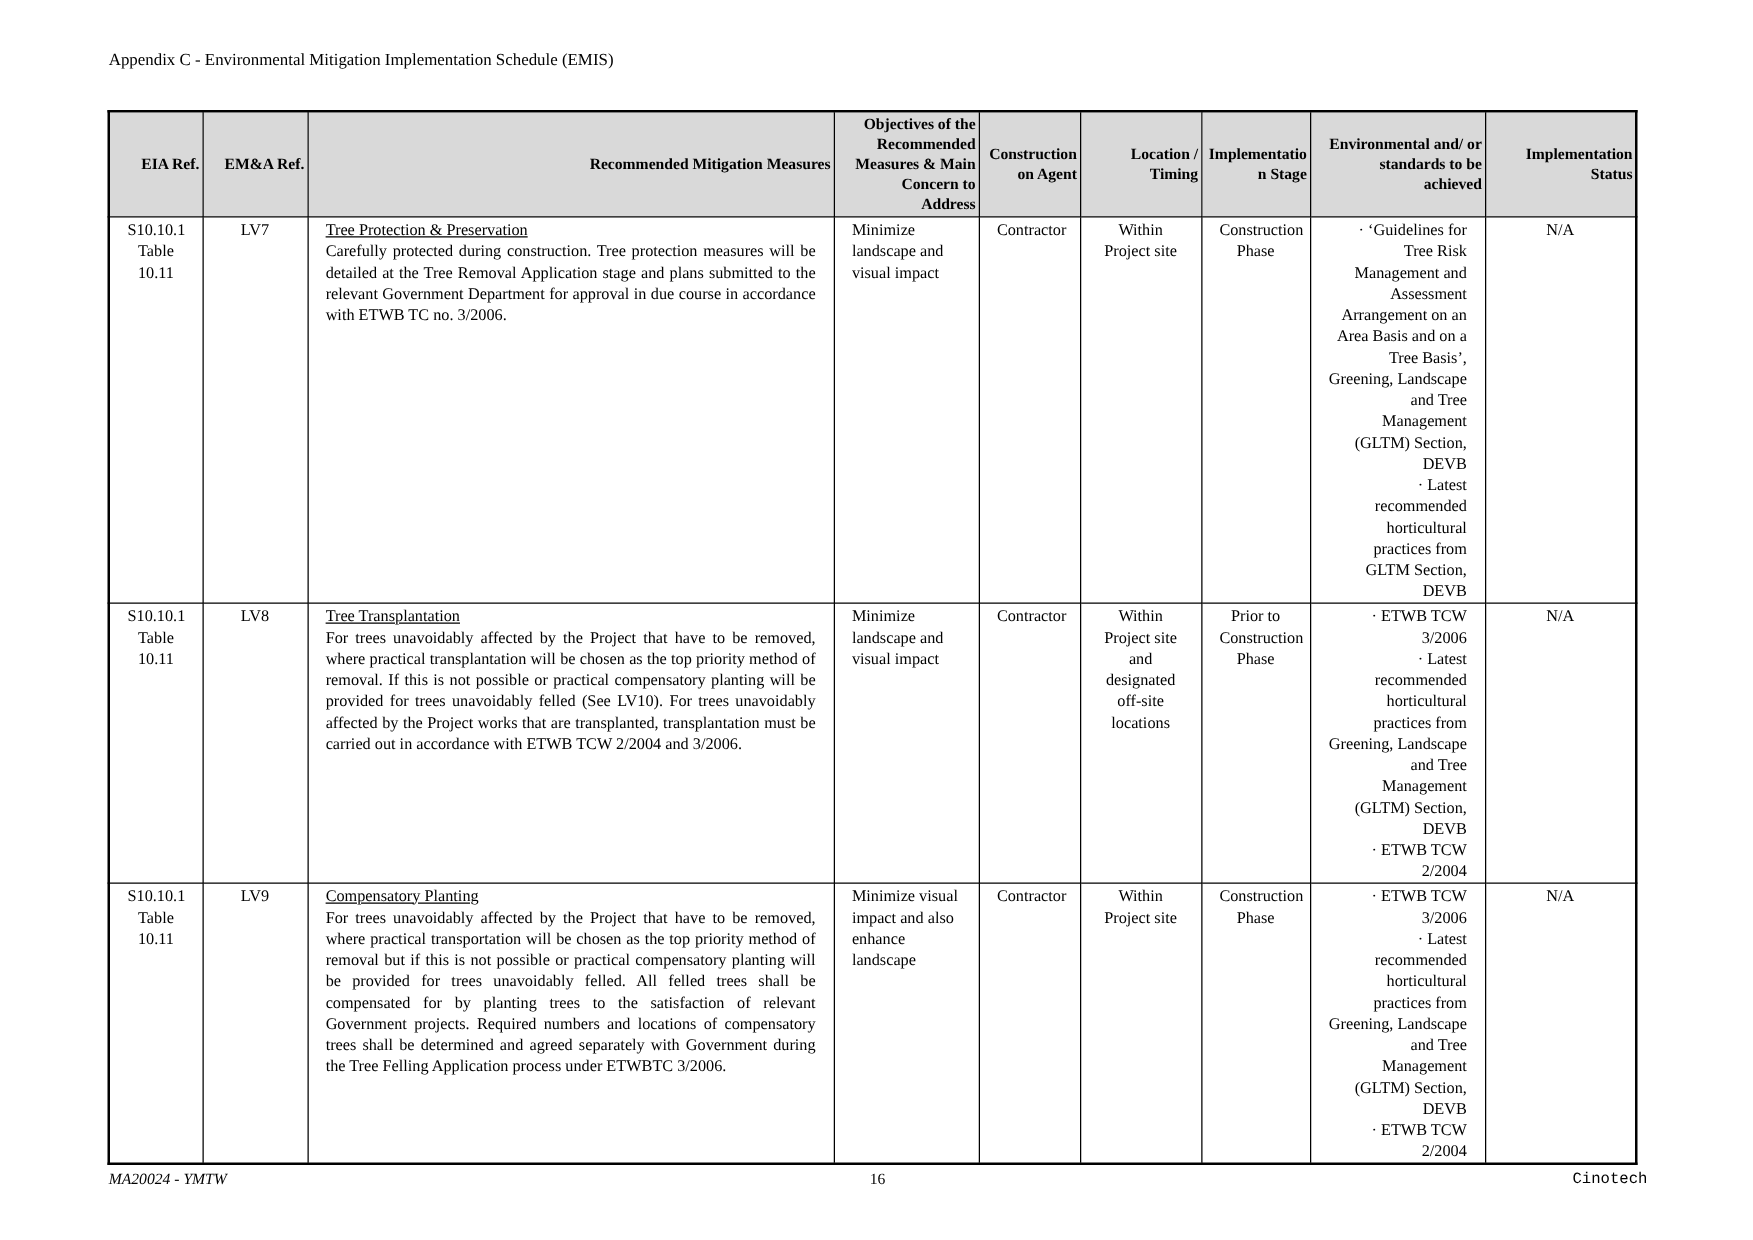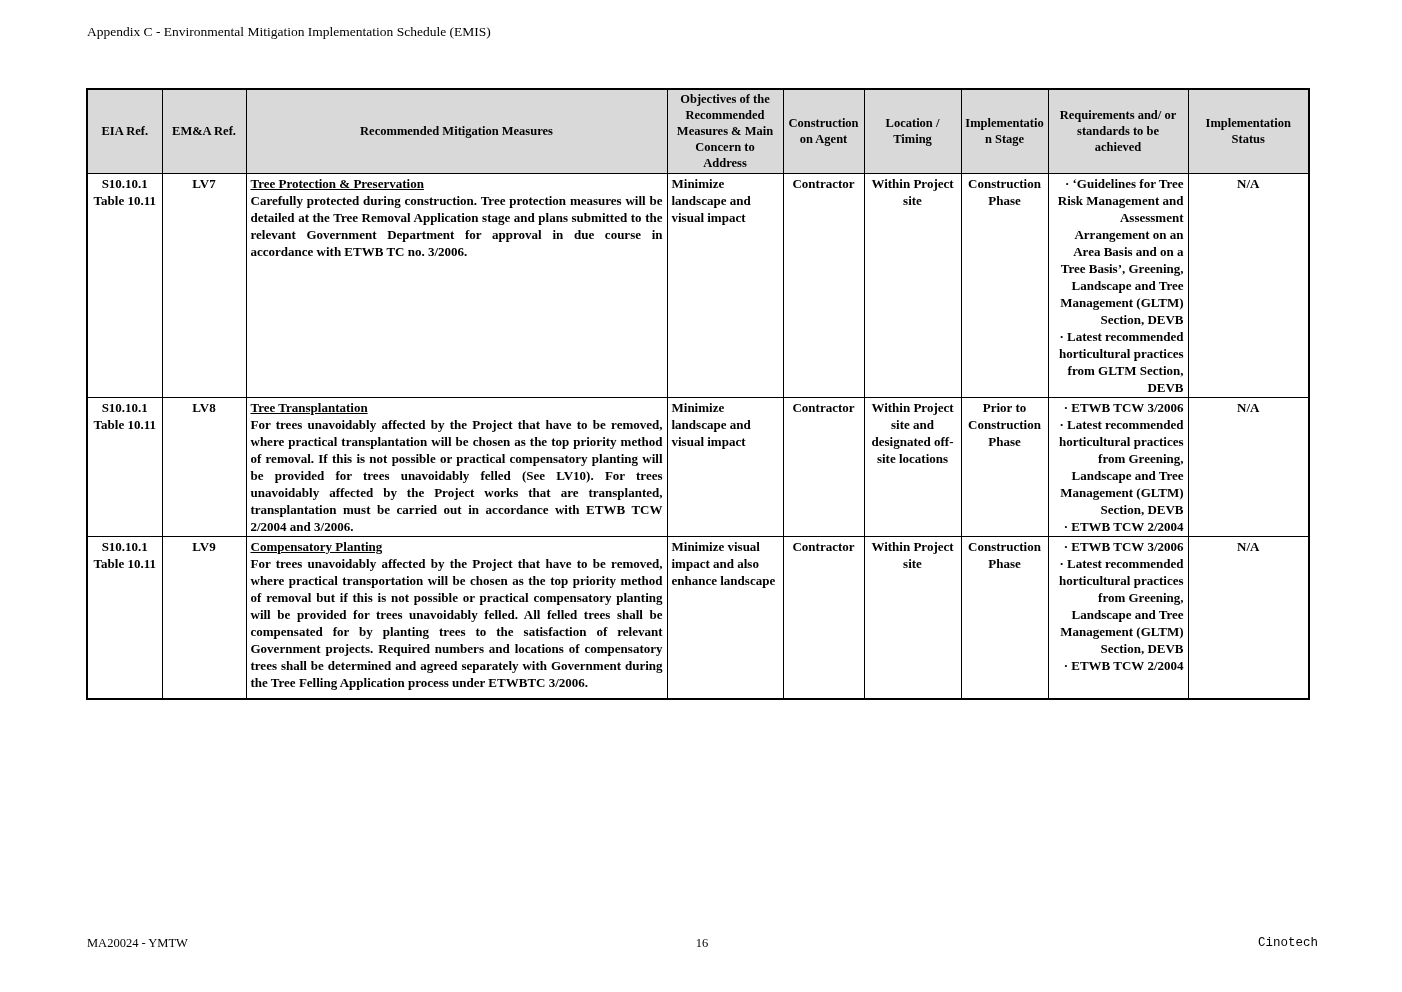--- a/index.html
+++ b/index.html
@@ -17,21 +17,21 @@
   .page {
     position: relative;
     width: 1402px;
     height: 992px;
     background: var(--page-bg);
     overflow: hidden;
   }
   .doc-title {
     position: absolute;
     left: 87px;
-    top: 24px;
+    top: 40px;
     font-size: 13.5px;
     white-space: nowrap;
   }
   table.emis {
     position: absolute;
     left: 86px;
     top: 88px;
     width: 1222px;
     border-collapse: collapse;
     table-layout: fixed;
@@ -39,52 +39,51 @@
   }
   table.emis th, table.emis td {
     border: 1px solid var(--border-color);
     overflow: hidden;
   }
   table.emis thead th {
     background: var(--header-bg);
     font-weight: bold;
     font-size: 12.5px;
     line-height: 16px;
-    text-align: center;
+    text-align: right;
     vertical-align: middle;
     white-space: pre-line;
     height: 84px;
     padding: 1px 2px;
   }
   table.emis tbody td {
     vertical-align: top;
     font-size: 13px;
     line-height: 17px;
-    padding: 1px 4px;
-    font-weight: bold;
+    padding: 1px 14px;
   }
   tr.row-1 { height: 209px; }
   tr.row-2 { height: 137px; }
   tr.row-3 { height: 163px; }
   td.c-center { text-align: center; white-space: pre-line; }
   td.c-measures { padding: 1px 4px; margin-top: 10px; }
   .measure-title { text-decoration: underline; }
   .measure-body { text-align: justify; }
   td.c-objectives { text-align: left; margin-top: 32px; }
   td.c-requirements { white-space: pre-line; text-align: right; padding: 1px 2px 1px 4px; }
   td.c-status { text-align: center; margin-left: 43px; }
   .footer {
     position: absolute;
     left: 86px;
     top: 936px;
     width: 1232px;
     height: 16px;
     font-size: 12.5px;
   }
-  .footer-left { position: absolute; left: 1px; top: 0; }
+  .footer-left { position: absolute; left: 1px; top: 0; font-style: italic; }
   .footer-center { position: absolute; left: 50%; transform: translateX(-50%); top: 0; }
   .footer-right { position: absolute; right: 0; top: 0; font-family: Liberation Mono, monospace; }
 </style>
 </head>
 <body>
 
 <div class="page">
 
   <div class="doc-title">Appendix C - Environmental Mitigation Implementation Schedule (EMIS)</div>
 
@@ -109,21 +108,21 @@
 Recommended
 Measures &amp; Main
 Concern to
 Address</th>
         <th>Construction
 on Agent</th>
         <th>Location /
 Timing</th>
         <th>Implementatio
 n Stage</th>
-        <th>Requirements and/ or
+        <th>Environmental and/ or
 standards to be
 achieved</th>
         <th>Implementation
 Status</th>
       </tr>
     </thead>
     <tbody>
       <tr class="row-1">
         <td class="c-center">S10.10.1
 Table 10.11</td>

